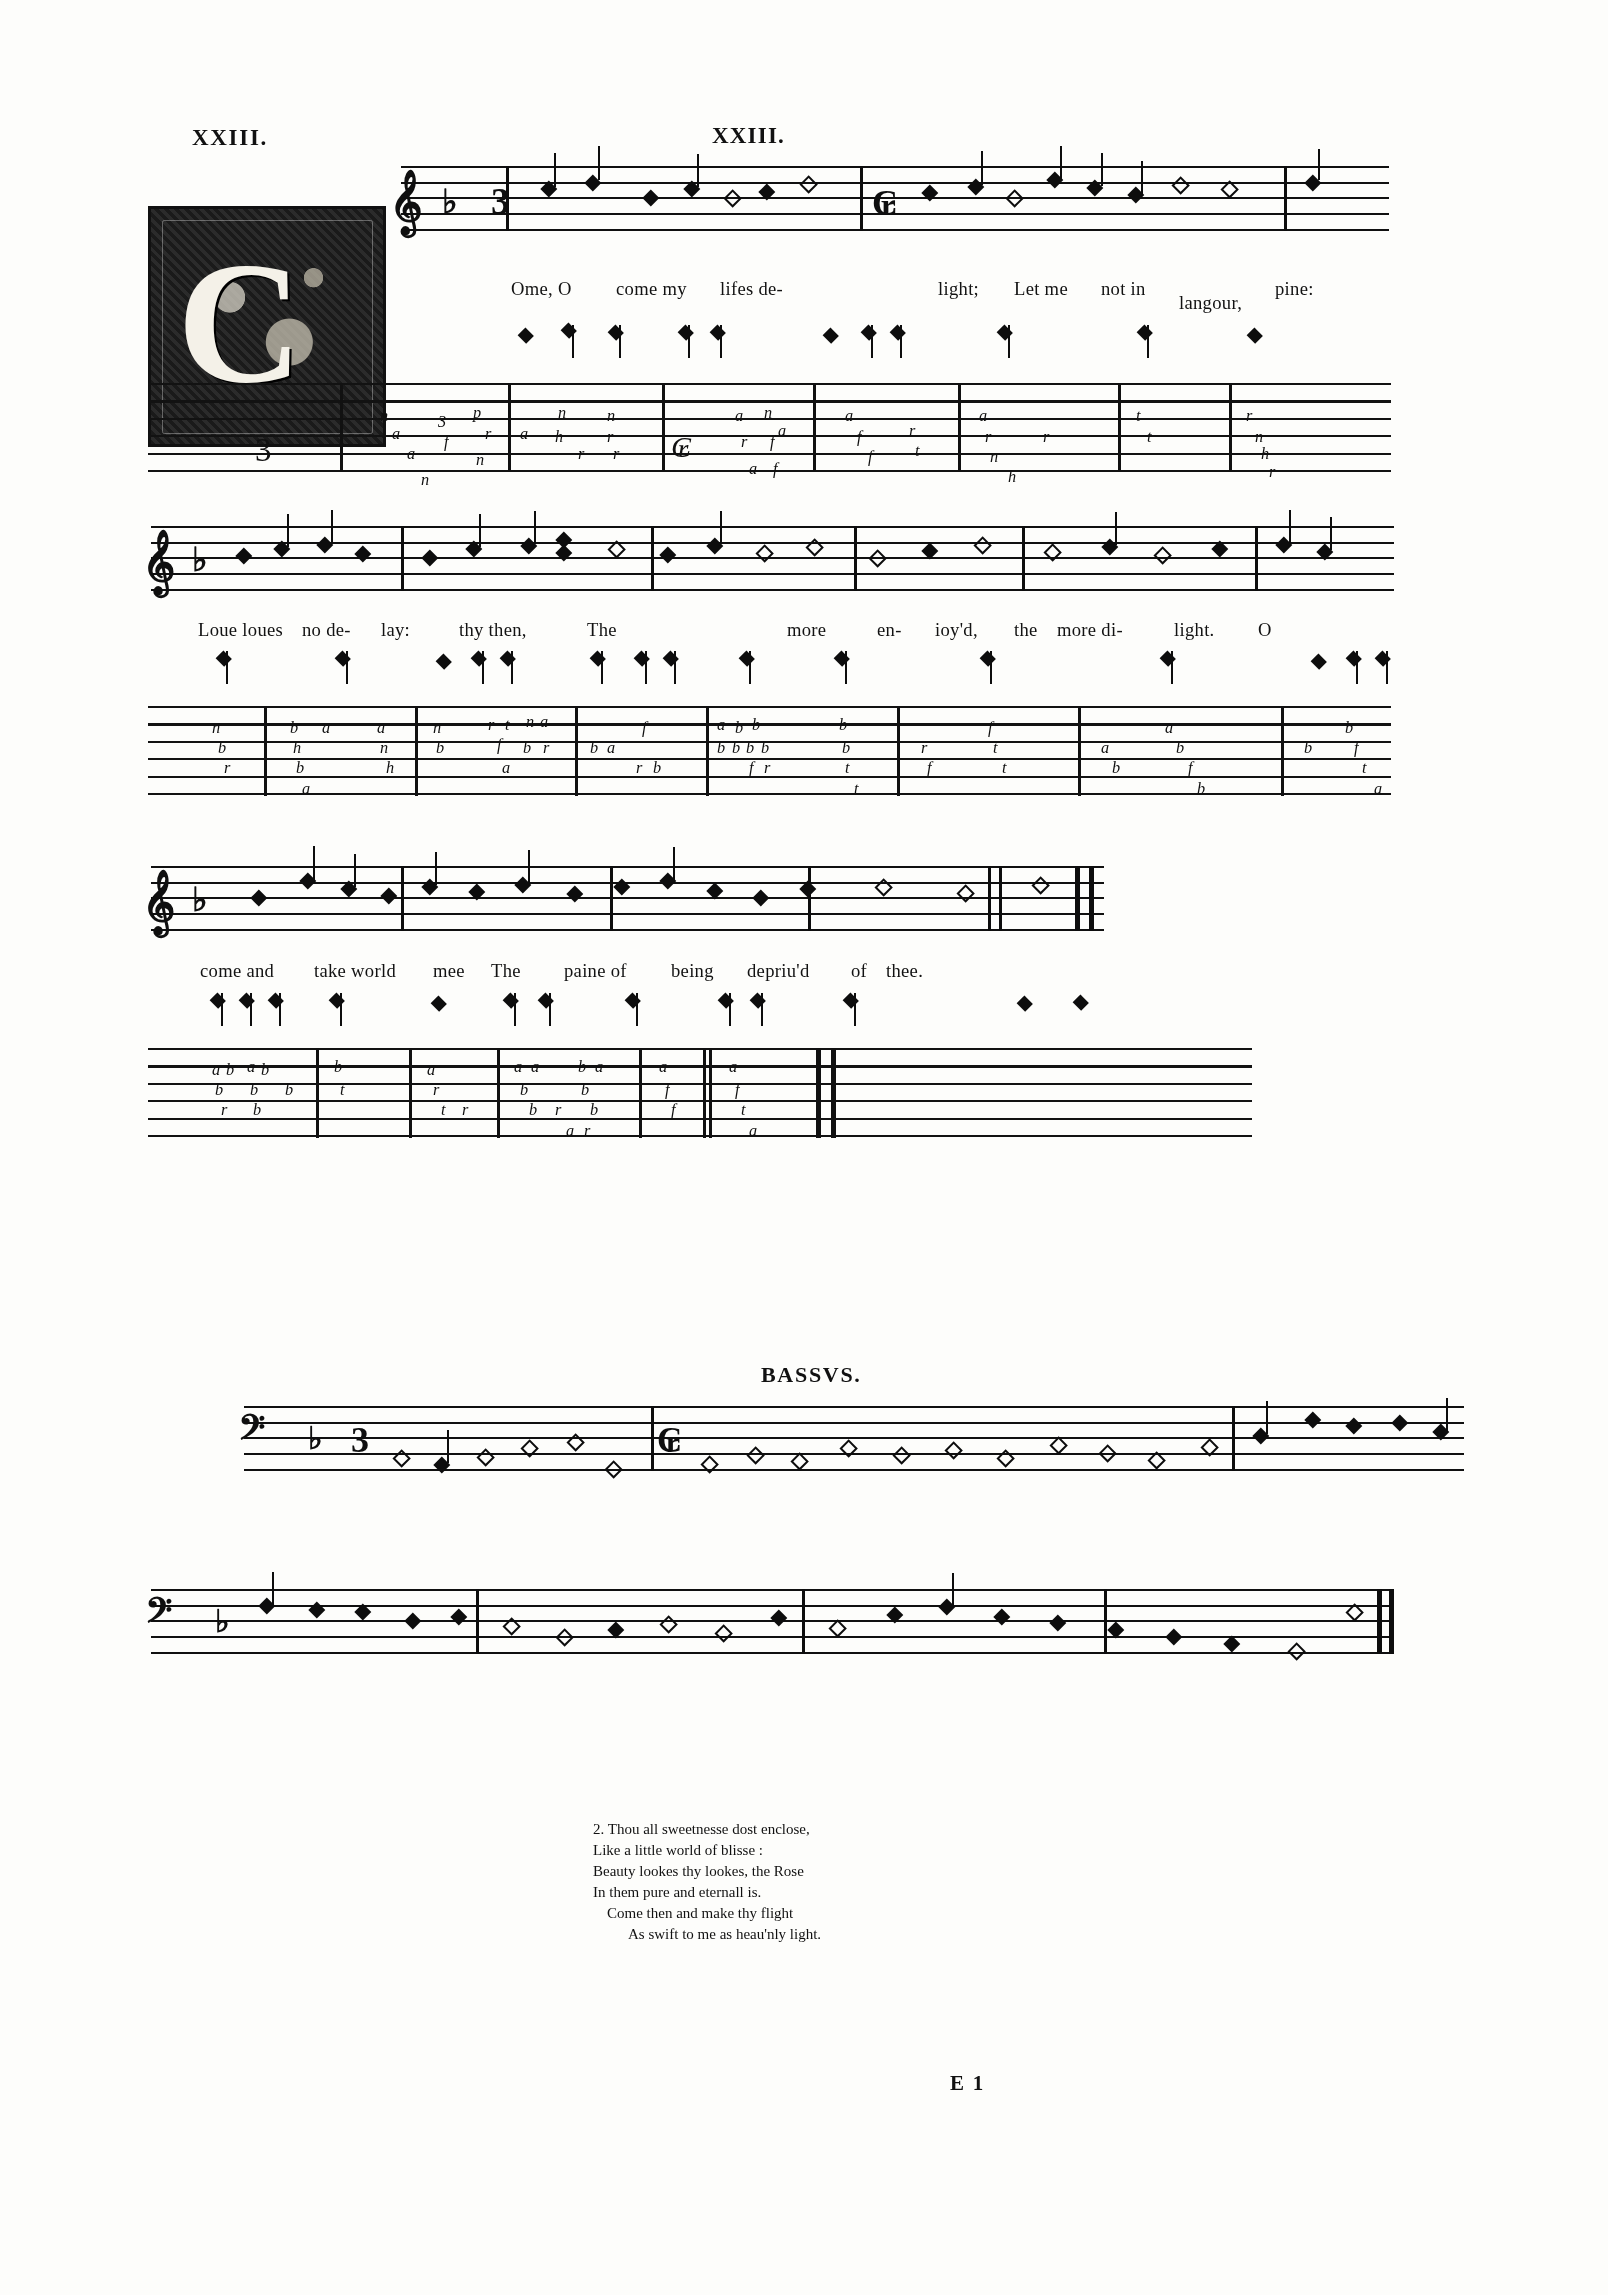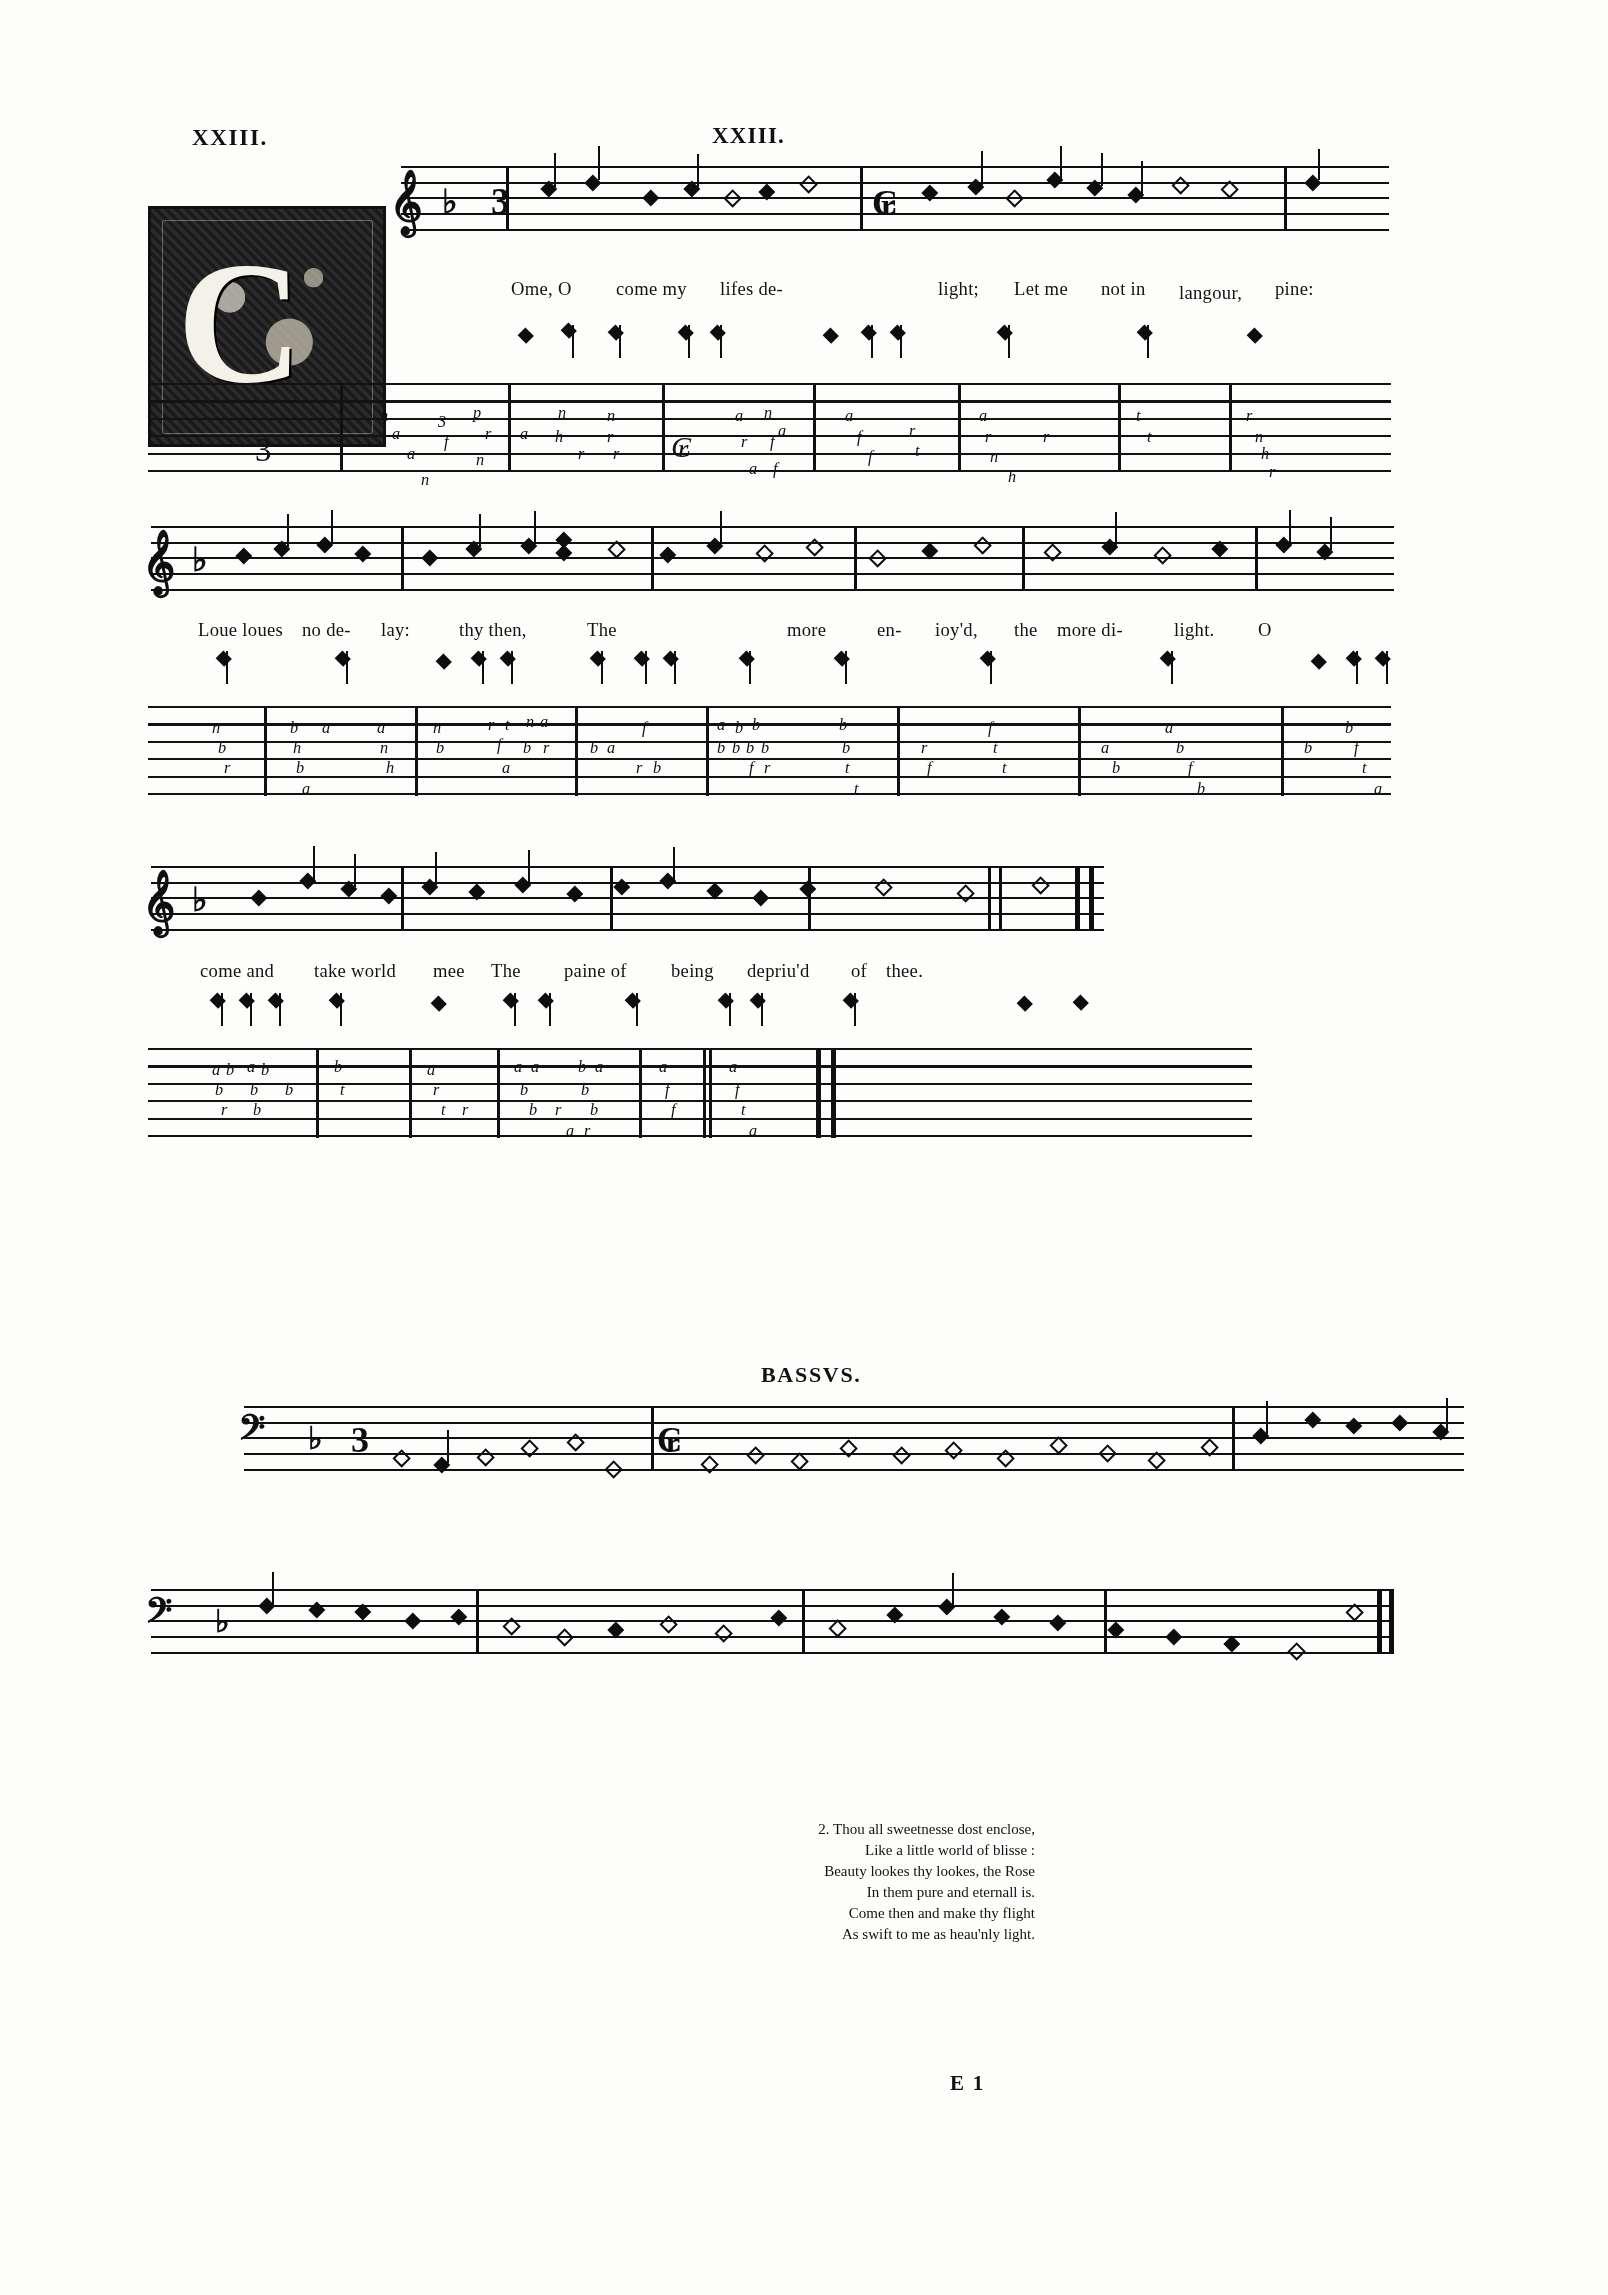--- a/index.html
+++ b/index.html
@@ -188,21 +188,21 @@
   .verse {
     position: absolute;
     left: 593px;
     top: 1819px;
     width: 442px;
     font-family: "Liberation Serif", serif;
     font-size: 15px;
     line-height: 21px;
     color: #111;
   }
-  .verse div { white-space: nowrap; text-align: right; }
+  .verse div { white-space: nowrap; }
   .verse .i1 { padding-left: 0px; }
   .verse .i2 { padding-left: 0px; }
   .verse .i3 { padding-left: 14px; }
   .verse .i4 { padding-left: 35px; }
 
   .signature {
     position: absolute;
     left: 950px;
     top: 2071px;
     font-family: "Liberation Serif", serif;
@@ -270,21 +270,21 @@
     <div class="barline" style="left:883px;top:0;   height:65px;"></div>
   </div>
 
   <div>
     <span class="lyric" style="left:511px;  top:278px;">Ome, O</span>
     <span class="lyric" style="left:616px; top:278px;">come my</span>
     <span class="lyric" style="left:720px; top:278px;">lifes de-</span>
     <span class="lyric" style="left:938px; top:278px;">light;</span>
     <span class="lyric" style="left:1014px; top:278px;">Let me</span>
     <span class="lyric" style="left:1101px; top:278px;">not in</span>
-    <span class="lyric" style="left:1179px; top:282px;">langour,</span>
+    <span class="lyric" style="left:1179px; top:292px;">langour,</span>
     <span class="lyric" style="left:1275px; top:278px;">pine:</span>
   </div>
 
   <div class="tab" style="left:148px; top:325px; width:1243px; height:163px;">
     <div>
       <div class="tab-flag" style="left:372px; top:4.6px;"></div>
       <div class="tab-stem" style="left:424px; top:0; height:33px;"></div>
       <div class="tab-flag" style="left:415px; top:0px;"></div>
       <div class="tab-stem" style="left:471px; top:0; height:33px;"></div>
       <div class="tab-flag" style="left:462px; top:2.3px;"></div>

